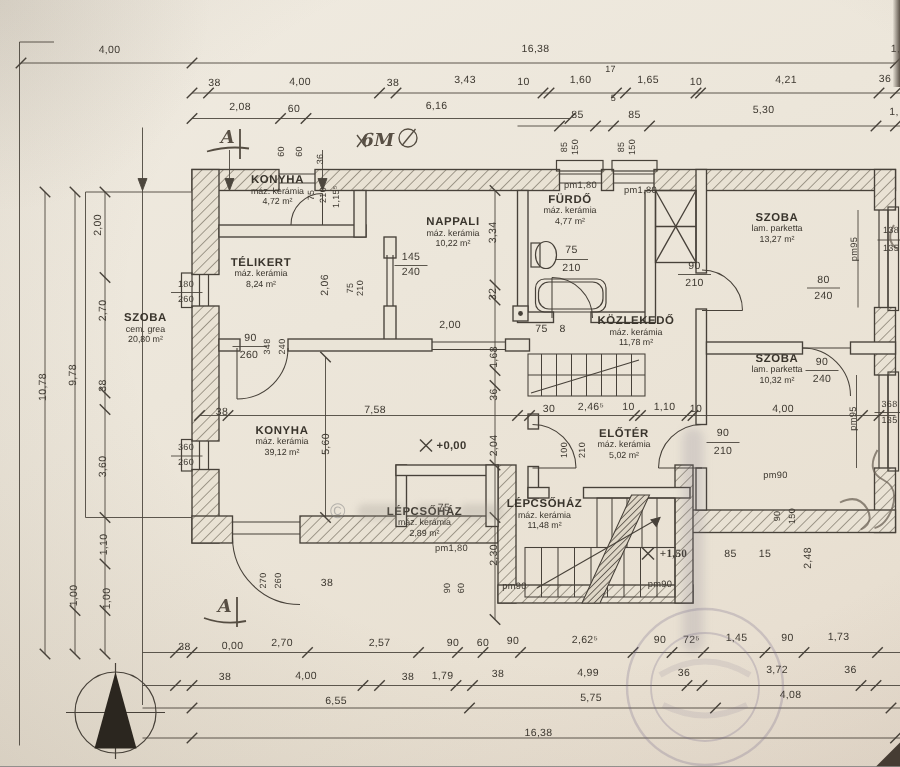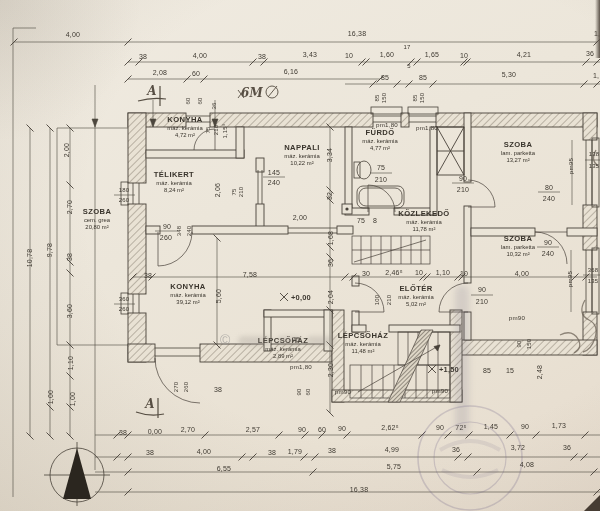--- a/index.html
+++ b/index.html
@@ -455,21 +455,21 @@
       <span class="lb dim" style="left: 308px; top: 392px; font-size: 6px; transform: translate(-50%, -50%) rotate(-90deg);">60</span>
       <span class="lb pm" style="left: 343px; top: 391px; transform: translate(-50%, -50%);">pm90</span>
       <span class="lb pm" style="left: 440px; top: 390px; transform: translate(-50%, -50%);">pm90</span>
       <span class="lb pm" style="left: 517px; top: 317px; transform: translate(-50%, -50%);">pm90</span>
       <span class="lb dim" style="left: 487px; top: 370px; transform: translate(-50%, -50%);">85</span>
       <span class="lb dim" style="left: 510px; top: 370px; transform: translate(-50%, -50%);">15</span>
       <span class="lb dim" style="left: 519px; top: 344px; font-size: 6px; transform: translate(-50%, -50%) rotate(-90deg);">90</span>
       <span class="lb dim" style="left: 529px; top: 344px; font-size: 6px; transform: translate(-50%, -50%) rotate(-90deg);">150</span>
       <span class="lb dim" style="left: 539px; top: 372px; transform: translate(-50%, -50%) rotate(-90deg);">2,48</span>
       <span class="lb level" style="left: 301px; top: 297px; transform: translate(-50%, -50%);">+0,00</span>
-      <span class="lb level" style="left: 449px; top: 369px; transform: translate(-50%, -50%);">+1,50</span>
+      <span class="lb level" style="left: 449px; top: 369px; transform: translate(-50%, -50%); font-family: Liberation Serif, serif;">+1,50</span>
       <span class="lb dim" style="left: 66px; top: 150px; transform: translate(-50%, -50%) rotate(-90deg);">2,00</span>
       <span class="lb dim" style="left: 69px; top: 207px; transform: translate(-50%, -50%) rotate(-90deg);">2,70</span>
       <span class="lb dim" style="left: 69px; top: 257px; transform: translate(-50%, -50%) rotate(-90deg);">38</span>
       <span class="lb dim" style="left: 49px; top: 250px; transform: translate(-50%, -50%) rotate(-90deg);">9,78</span>
       <span class="lb dim" style="left: 29px; top: 258px; transform: translate(-50%, -50%) rotate(-90deg);">10,78</span>
       <span class="lb dim" style="left: 69px; top: 311px; transform: translate(-50%, -50%) rotate(-90deg);">3,60</span>
       <span class="lb dim" style="left: 70px; top: 363px; transform: translate(-50%, -50%) rotate(-90deg);">1,10</span>
       <span class="lb dim" style="left: 50px; top: 397px; transform: translate(-50%, -50%) rotate(-90deg);">1,00</span>
       <span class="lb dim" style="left: 72px; top: 399px; transform: translate(-50%, -50%) rotate(-90deg);">1,00</span>
       <span class="lb dim" style="left: 123px; top: 432px; transform: translate(-50%, -50%);">38</span>

